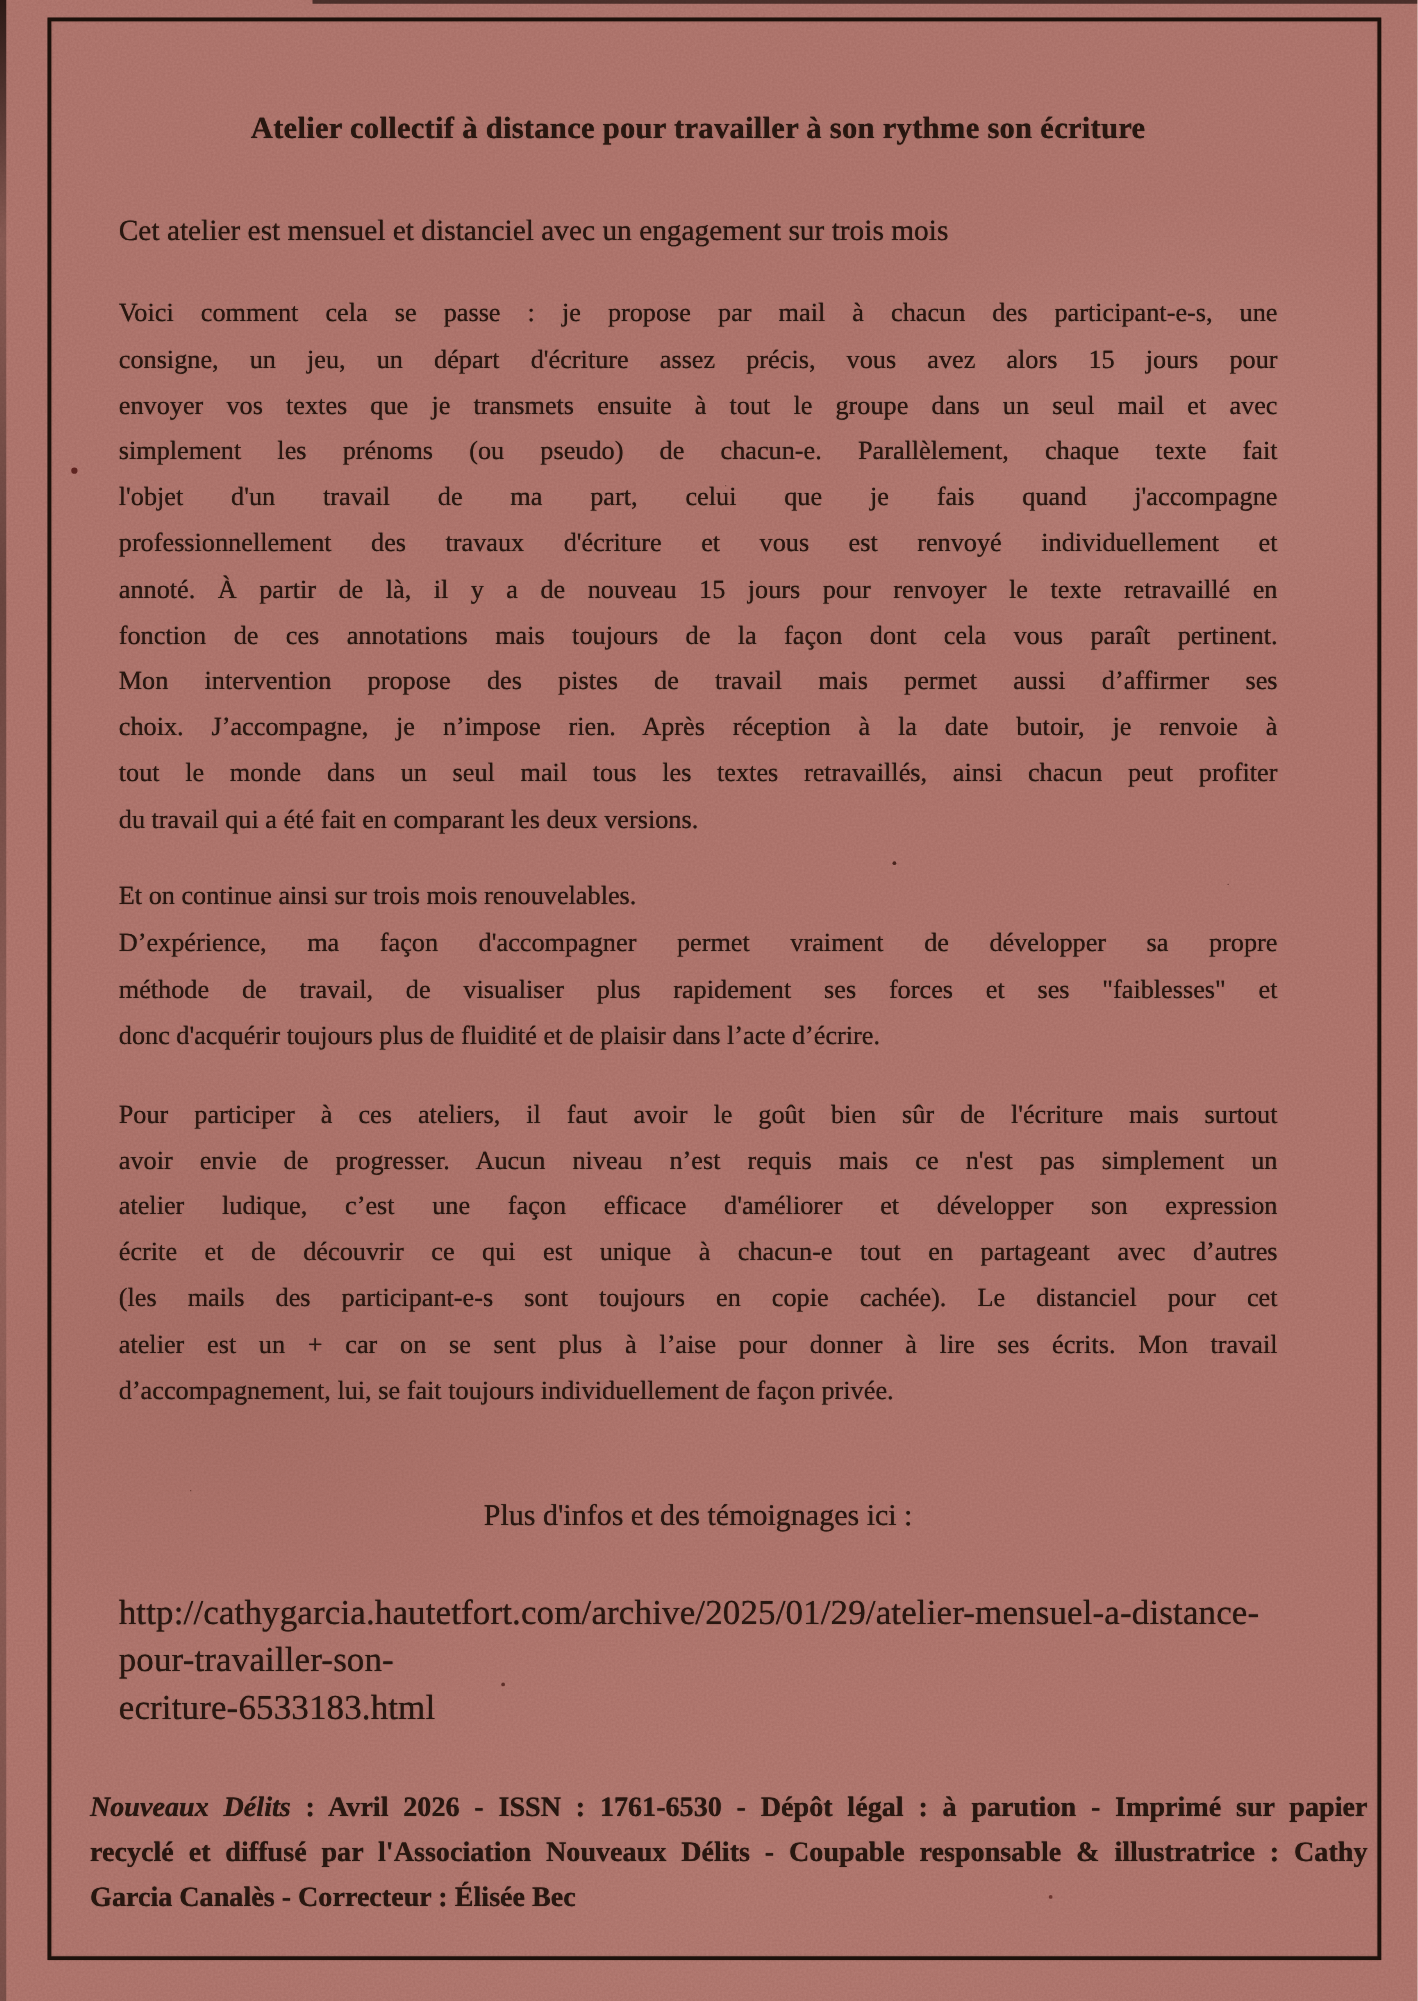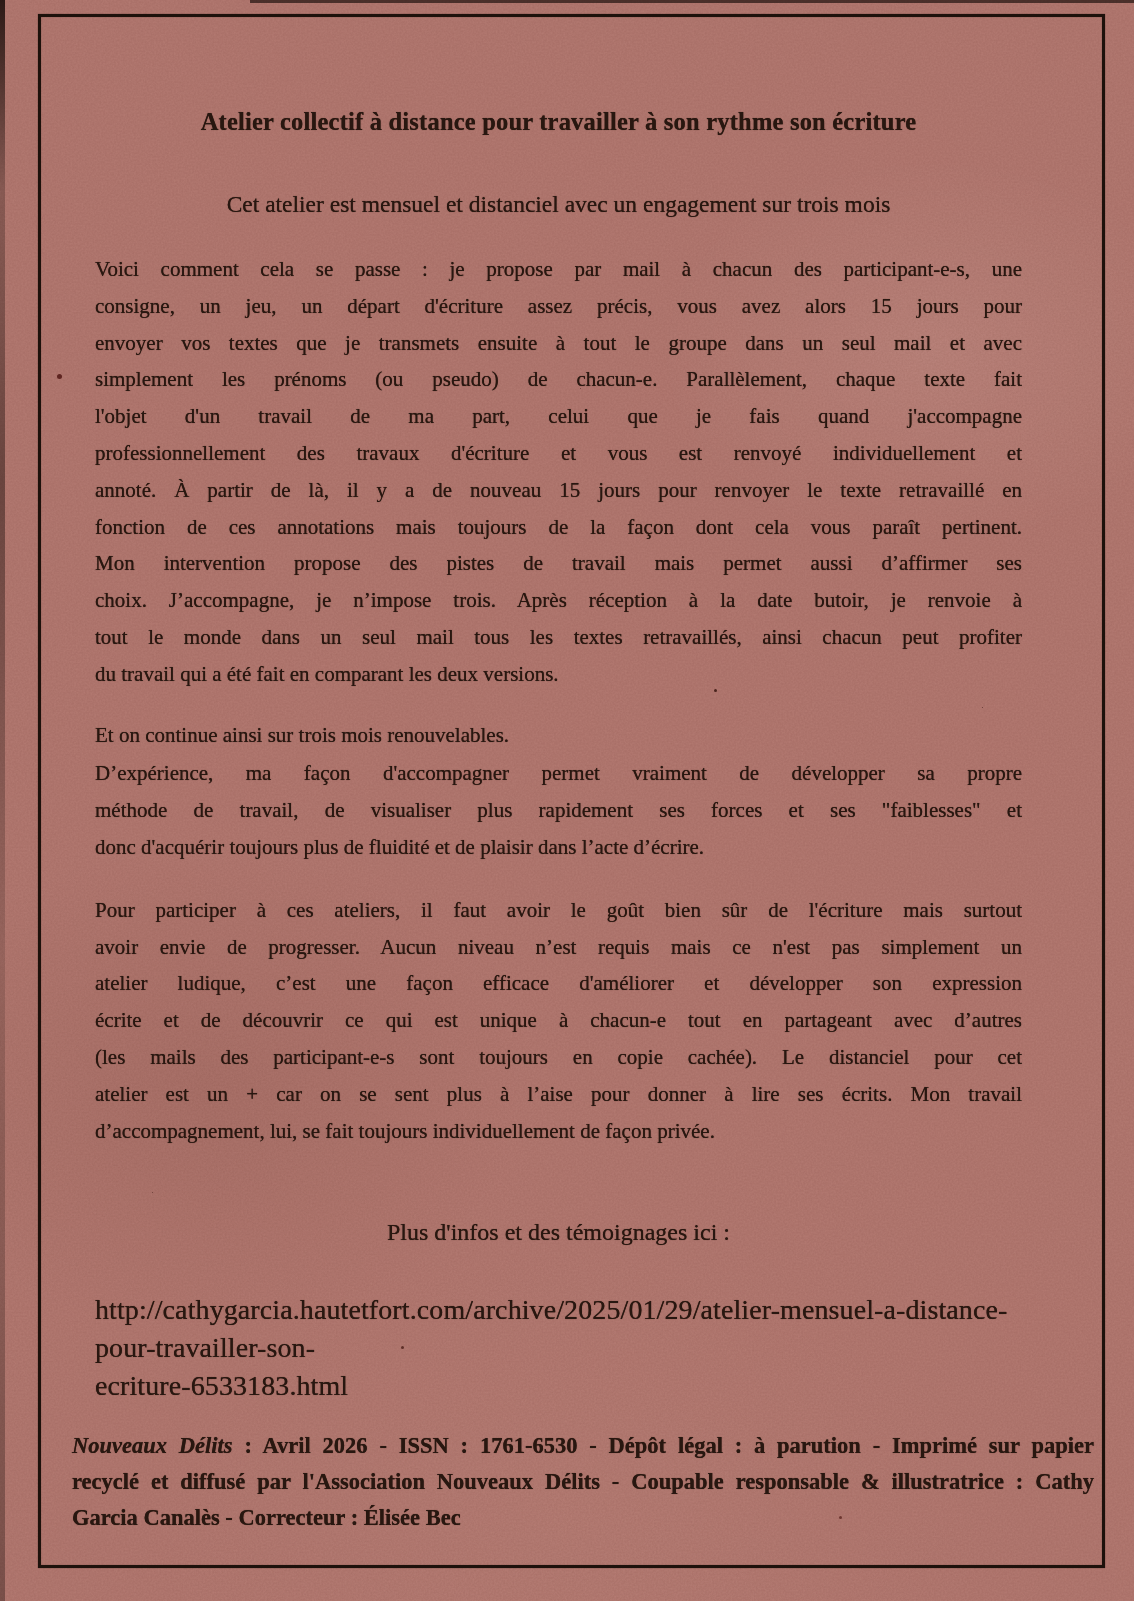--- a/index.html
+++ b/index.html
@@ -48,31 +48,31 @@
       343px 971px 0 -1px rgba(74,30,24,0.8),
       923px 331px 0 -2px rgba(60,26,20,0.7),
       93px  816px 0 -2px rgba(60,26,20,0.6),
       781px 1141px 0 -1px rgba(86,32,26,0.75),
       521px 12px  0 -2px rgba(60,26,20,0.6);
   }
   .ink { text-shadow: 0 0 0.7px rgba(40,21,13,0.95); }
 
   .text-col {
     position: absolute;
-    left: 95px; top: 107px; width: 927px;
+    left: 95px; top: 88px; width: 927px;
   }
   .title {
     font-size: 24.5px; font-weight: bold;
     line-height: 30px; text-align: center;
     letter-spacing: 0.2px;
   }
   .subtitle {
     margin-top: 52px;
     font-size: 23.5px; line-height: 30px;
-    text-align: center;
+    text-align: left;
   }
   .para {
     font-size: 21px; line-height: 36.8px;
     text-align: justify;
   }
   .para .line { text-align: justify; }
   .para .line.just { text-align-last: justify; }
   #paragraphs .para:nth-child(1) { margin-top: 32px; }
   #paragraphs .para:nth-child(2) { margin-top: 24px; }
   #paragraphs .para:nth-child(3) { margin-top: 2px; }
@@ -124,21 +124,21 @@
         <div class="para">
           <div class="line just">Voici comment cela se passe : je propose par mail à chacun des participant-e-s, une</div>
           <div class="line just">consigne, un jeu, un départ d'écriture assez précis, vous avez alors 15 jours pour</div>
           <div class="line just">envoyer vos textes que je transmets ensuite à tout le groupe dans un seul mail et avec</div>
           <div class="line just">simplement les prénoms (ou pseudo) de chacun-e. Parallèlement, chaque texte fait</div>
           <div class="line just">l'objet d'un travail de ma part, celui que je fais quand j'accompagne</div>
           <div class="line just">professionnellement des travaux d'écriture et vous est renvoyé individuellement et</div>
           <div class="line just">annoté. À partir de là, il y a de nouveau 15 jours pour renvoyer le texte retravaillé en</div>
           <div class="line just">fonction de ces annotations mais toujours de la façon dont cela vous paraît pertinent.</div>
           <div class="line just">Mon intervention propose des pistes de travail mais permet aussi d’affirmer ses</div>
-          <div class="line just">choix. J’accompagne, je n’impose trois. Après réception à la date butoir, je renvoie à</div>
+          <div class="line just">choix. J’accompagne, je n’impose rien. Après réception à la date butoir, je renvoie à</div>
           <div class="line just">tout le monde dans un seul mail tous les textes retravaillés, ainsi chacun peut profiter</div>
           <div class="line">du travail qui a été fait en comparant les deux versions.</div>
         </div>
         <div class="para">
           <div class="line">Et on continue ainsi sur trois mois renouvelables.</div>
         </div>
         <div class="para">
           <div class="line just">D’expérience, ma façon d'accompagner permet vraiment de développer sa propre</div>
           <div class="line just">méthode de travail, de visualiser plus rapidement ses forces et ses "faiblesses" et</div>
           <div class="line">donc d'acquérir toujours plus de fluidité et de plaisir dans l’acte d’écrire.</div>

